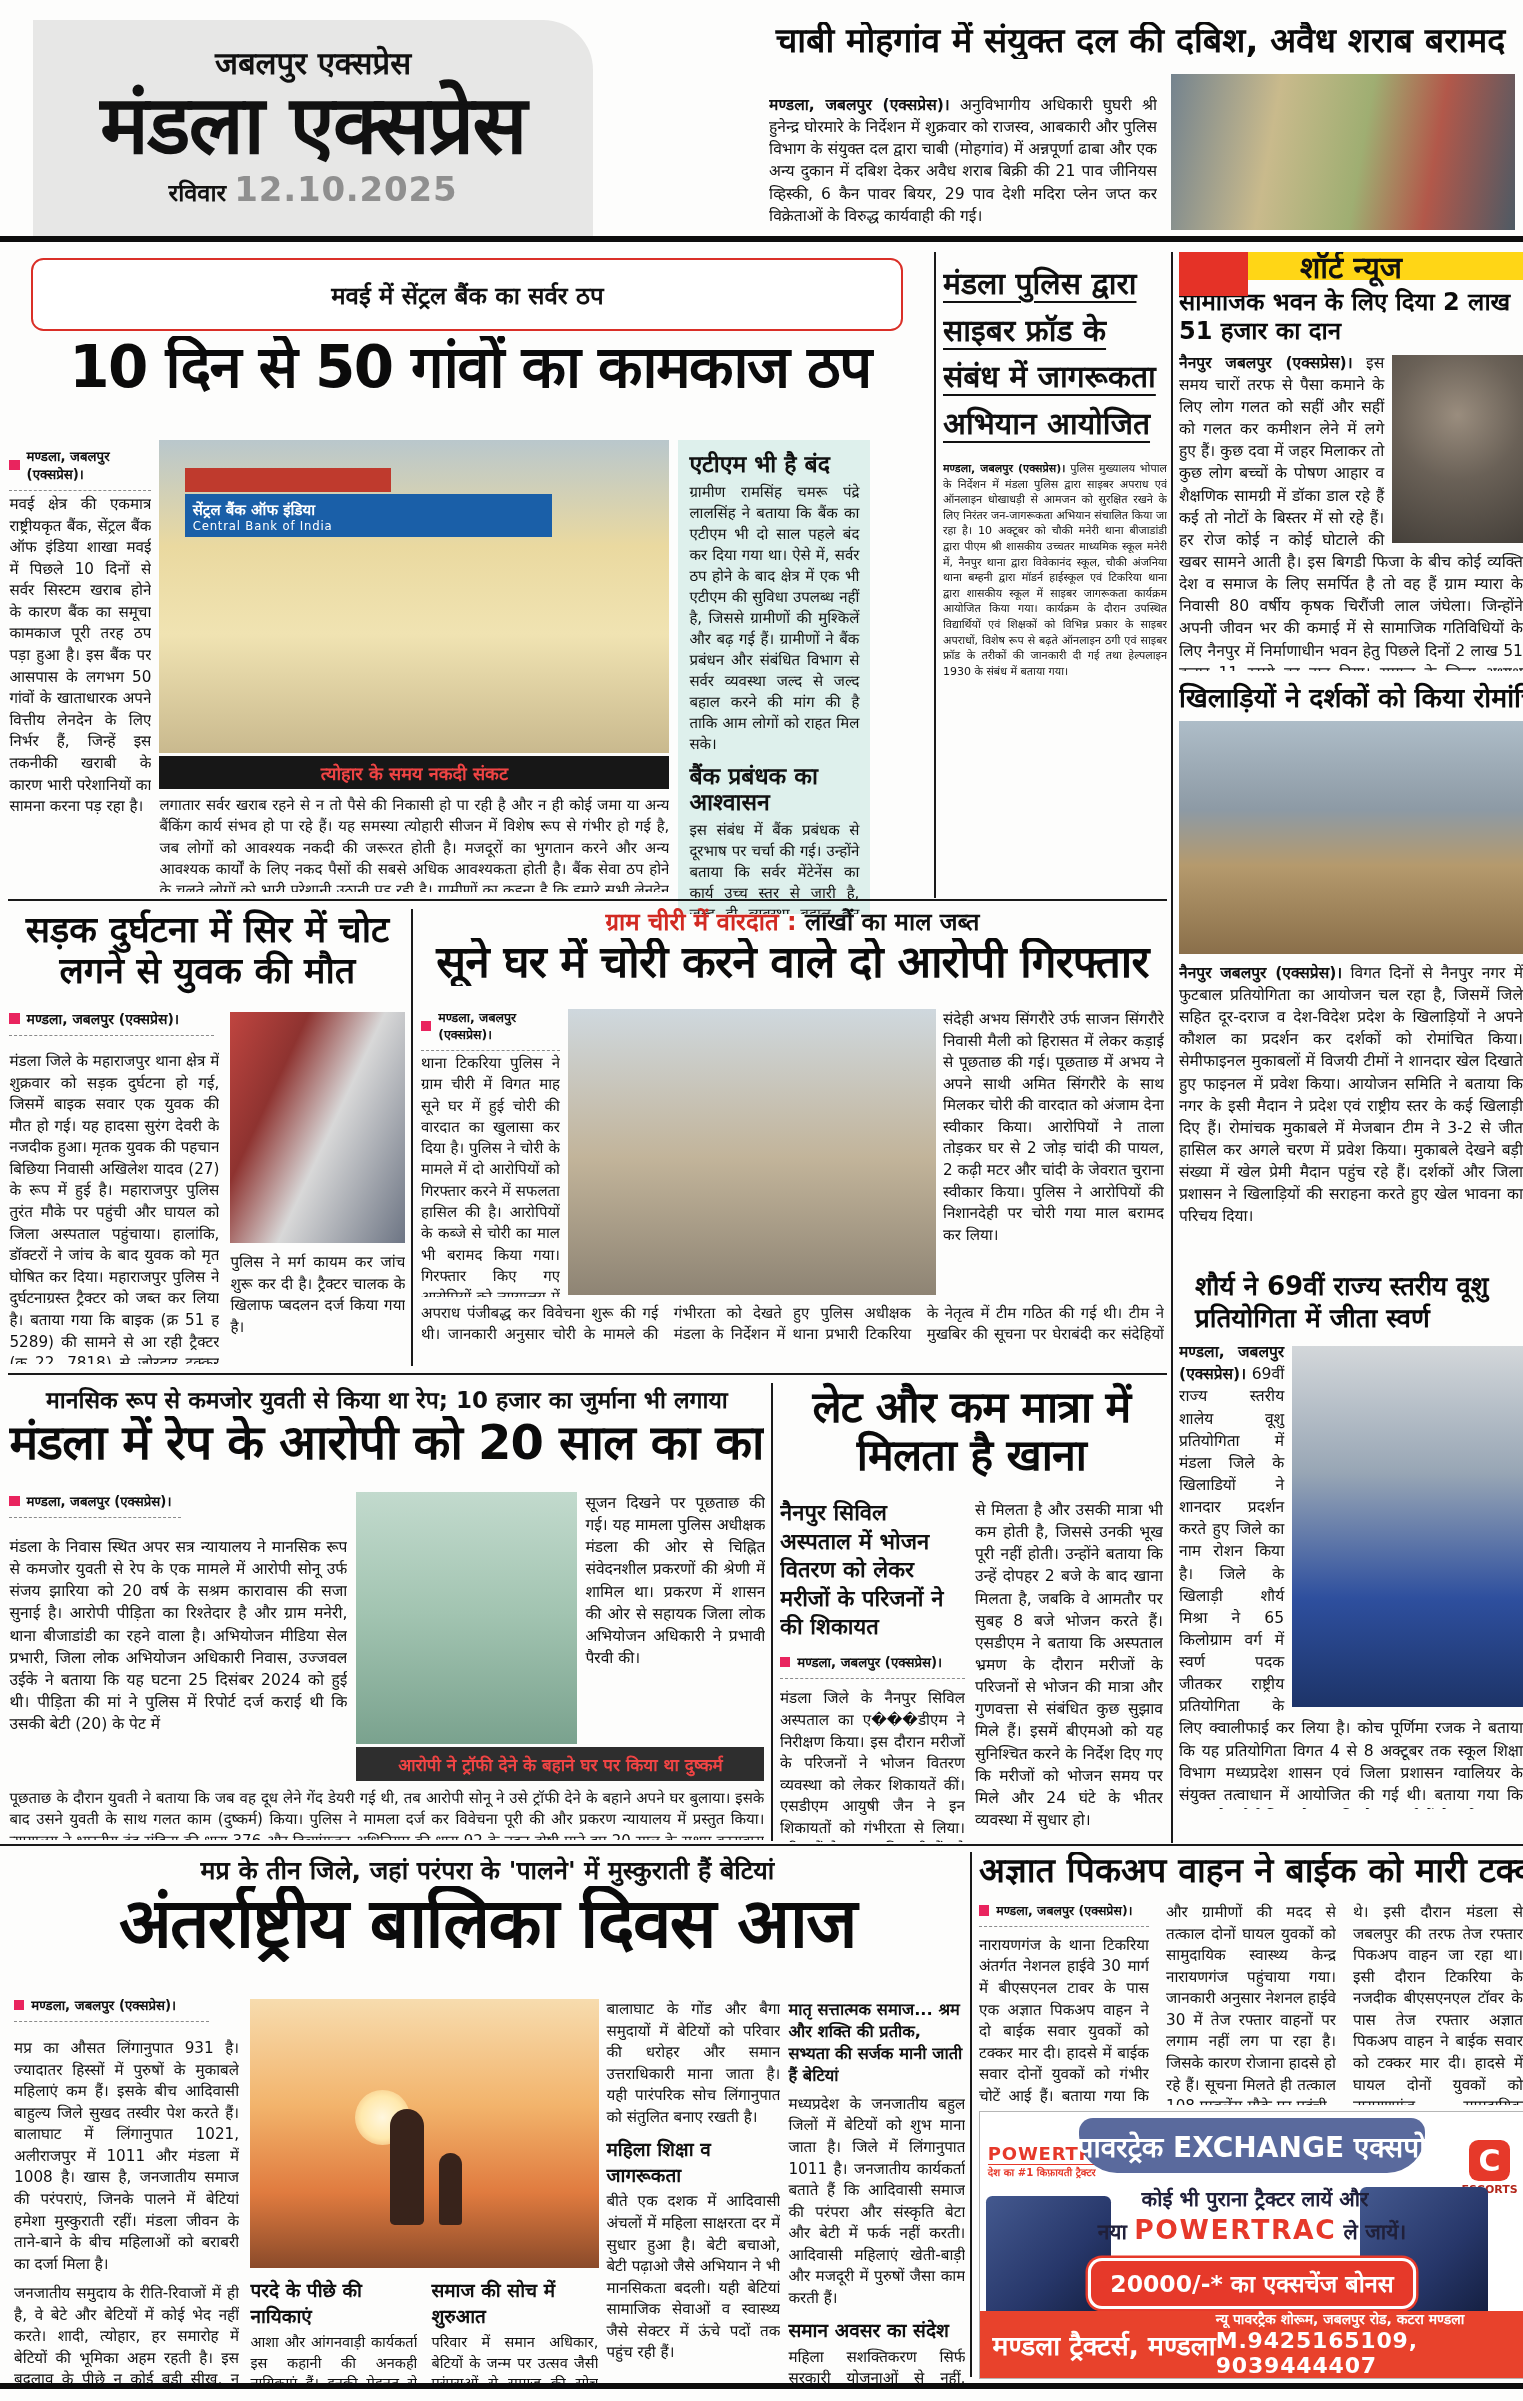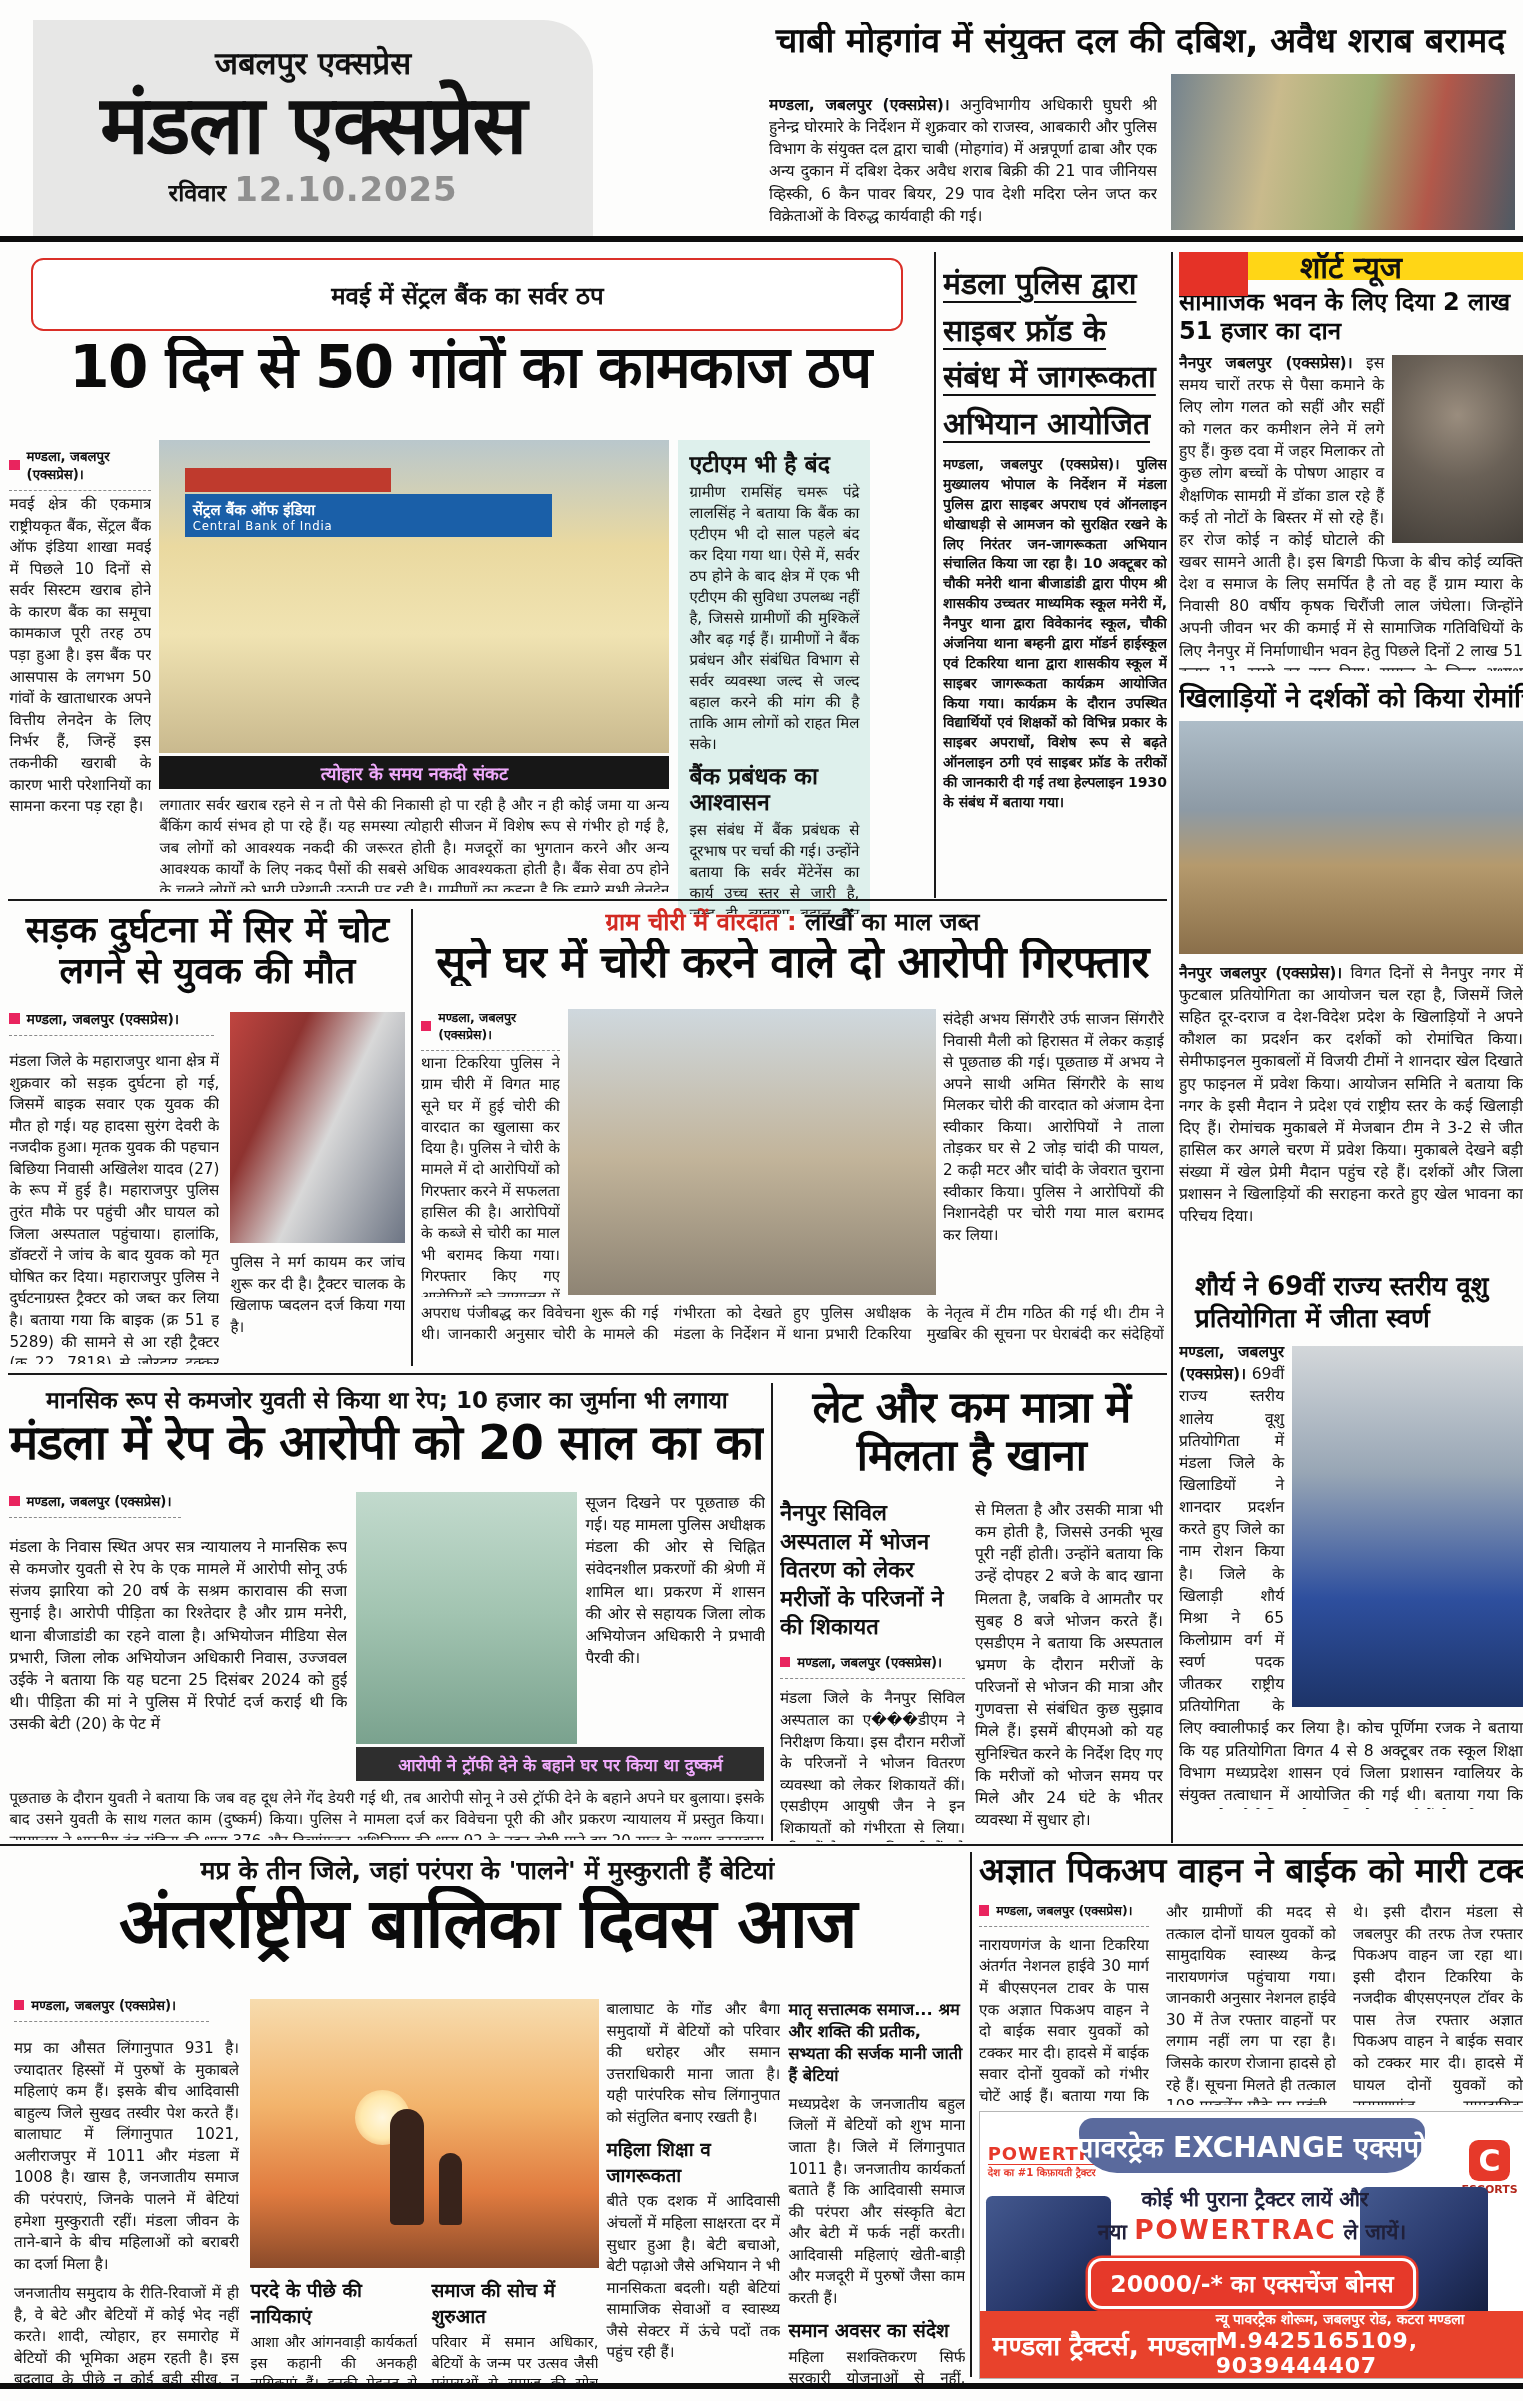--- a/index.html
+++ b/index.html
@@ -18,21 +18,21 @@
   .rule{position:absolute;background:#0d0d0d;}
   
   .masthead{position:absolute;background:#e7e7e6;border-radius:0 50px 0 0;text-align:center;}
   .m-kicker{font-size:31px;font-weight:800;margin-top:20.3px;}
   .m-title{font-size:81px;font-weight:800;line-height:1.05;letter-spacing:-1.6px;white-space:nowrap;}
   .m-date{font-size:23.5px;font-weight:800;margin-top:1.6px;}
   .m-num{font-size:34px;color:#8f8f8f;font-weight:800;letter-spacing:0.8px;}
   
   .kickerbox{position:absolute;border:2.3px solid #da2f27;border-radius:12.5px;text-align:center;
              font-weight:800;font-size:24px;display:flex;align-items:center;justify-content:center;background:#fff;}
-  .capbar{position:absolute;background:#171717;color:#f0abfc;font-weight:800;font-size:18px;
+  .capbar{position:absolute;background:#171717;color:#ef4444;font-weight:800;font-size:18px;
           display:flex;align-items:center;justify-content:center;}
   .cyanbox{position:absolute;background:#def0ec;padding:11px 11px;overflow:hidden;}
   .cyanbox h4{margin:0 0 4.7px 0;font-size:23px;font-weight:800;line-height:1.15;}
   .cyanbox p{font-size:15px;line-height:1.4;text-align:justify;margin:0 0 7.8px 0;}
   
   .cyber-h{font-size:30px;font-weight:800;line-height:1.55;margin:0;
            text-decoration:underline;text-decoration-thickness:2.3px;text-underline-offset:7px;}
   
   .sh-head{position:relative;height:28px;background:#ffd616;display:flex;align-items:center;justify-content:center;}
   .sh-red{position:absolute;left:0;top:0;width:69px;height:44px;background:#e53227;}
@@ -132,21 +132,21 @@
       <p>ग्रामीण रामसिंह चमरू पंद्रे लालसिंह ने बताया कि बैंक का एटीएम भी दो साल पहले बंद कर दिया गया था। ऐसे में, सर्वर ठप होने के बाद क्षेत्र में एक भी एटीएम की सुविधा उपलब्ध नहीं है, जिससे ग्रामीणों की मुश्किलें और बढ़ गई हैं। ग्रामीणों ने बैंक प्रबंधन और संबंधित विभाग से सर्वर व्यवस्था जल्द से जल्द बहाल करने की मांग की है ताकि आम लोगों को राहत मिल सके।</p>
       <h4>बैंक प्रबंधक का आश्वासन</h4>
       <p>इस संबंध में बैंक प्रबंधक से दूरभाष पर चर्चा की गई। उन्होंने बताया कि सर्वर मेंटेनेंस का कार्य उच्च स्तर से जारी है, जल्द ही व्यवस्था बहाल कर खाताधारकों को सुविधा उपलब्ध कराई जाएगी।</p>
     </div>
   </div>
 
   <div class="vd" style="left:934px;top:252px;height:646px;"></div>
 
   <div class="abs" style="left:943px;top:261px;width:224px;height:633px;overflow:hidden;">
     <h3 class="cyber-h">मंडला पुलिस द्वारा साइबर फ्रॉड के संबंध में जागरूकता अभियान आयोजित</h3>
-    <p class="bt" style="margin-top:8px;font-size:14px;font-weight:bold;">
+    <p class="bt" style="margin-top:14px;font-size:11px;">
       <b>मण्डला, जबलपुर (एक्सप्रेस)।</b>
       <span>पुलिस मुख्यालय भोपाल के निर्देशन में मंडला पुलिस द्वारा साइबर अपराध एवं ऑनलाइन धोखाधड़ी से आमजन को सुरक्षित रखने के लिए निरंतर जन-जागरूकता अभियान संचालित किया जा रहा है। 10 अक्टूबर को चौकी मनेरी थाना बीजाडांडी द्वारा पीएम श्री शासकीय उच्चतर माध्यमिक स्कूल मनेरी में, नैनपुर थाना द्वारा विवेकानंद स्कूल, चौकी अंजनिया थाना बम्हनी द्वारा मॉडर्न हाईस्कूल एवं टिकरिया थाना द्वारा शासकीय स्कूल में साइबर जागरूकता कार्यक्रम आयोजित किया गया। कार्यक्रम के दौरान उपस्थित विद्यार्थियों एवं शिक्षकों को विभिन्न प्रकार के साइबर अपराधों, विशेष रूप से बढ़ते ऑनलाइन ठगी एवं साइबर फ्रॉड के तरीकों की जानकारी दी गई तथा हेल्पलाइन 1930 के संबंध में बताया गया।</span>
     </p>
   </div>
 
   <div class="vd" style="left:1171px;top:252px;height:1591px;"></div>
 
   <div class="abs" style="left:1179px;top:252px;width:344px;height:1589px;overflow:hidden;">
     <div class="sh-head">
       <div class="sh-red"></div>

